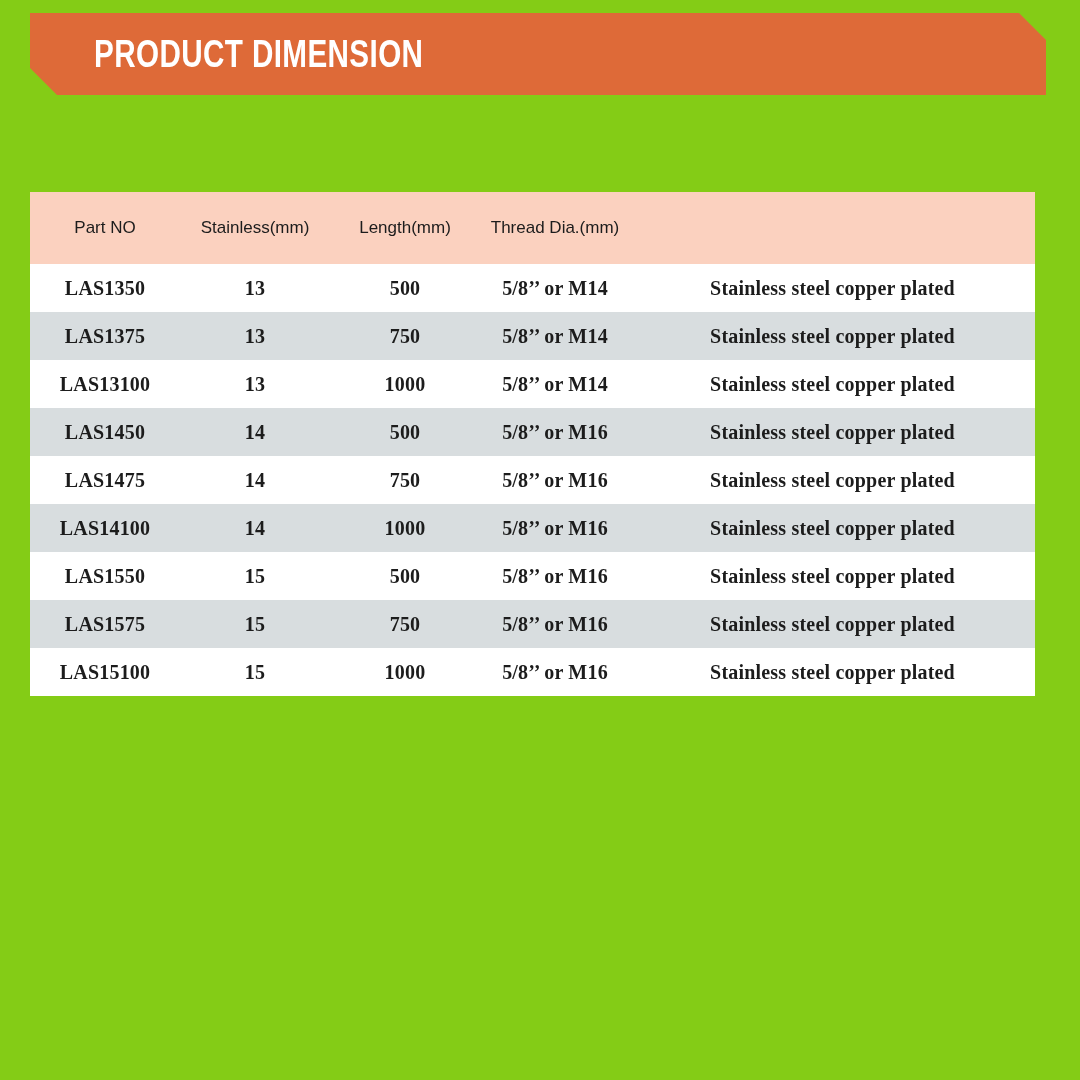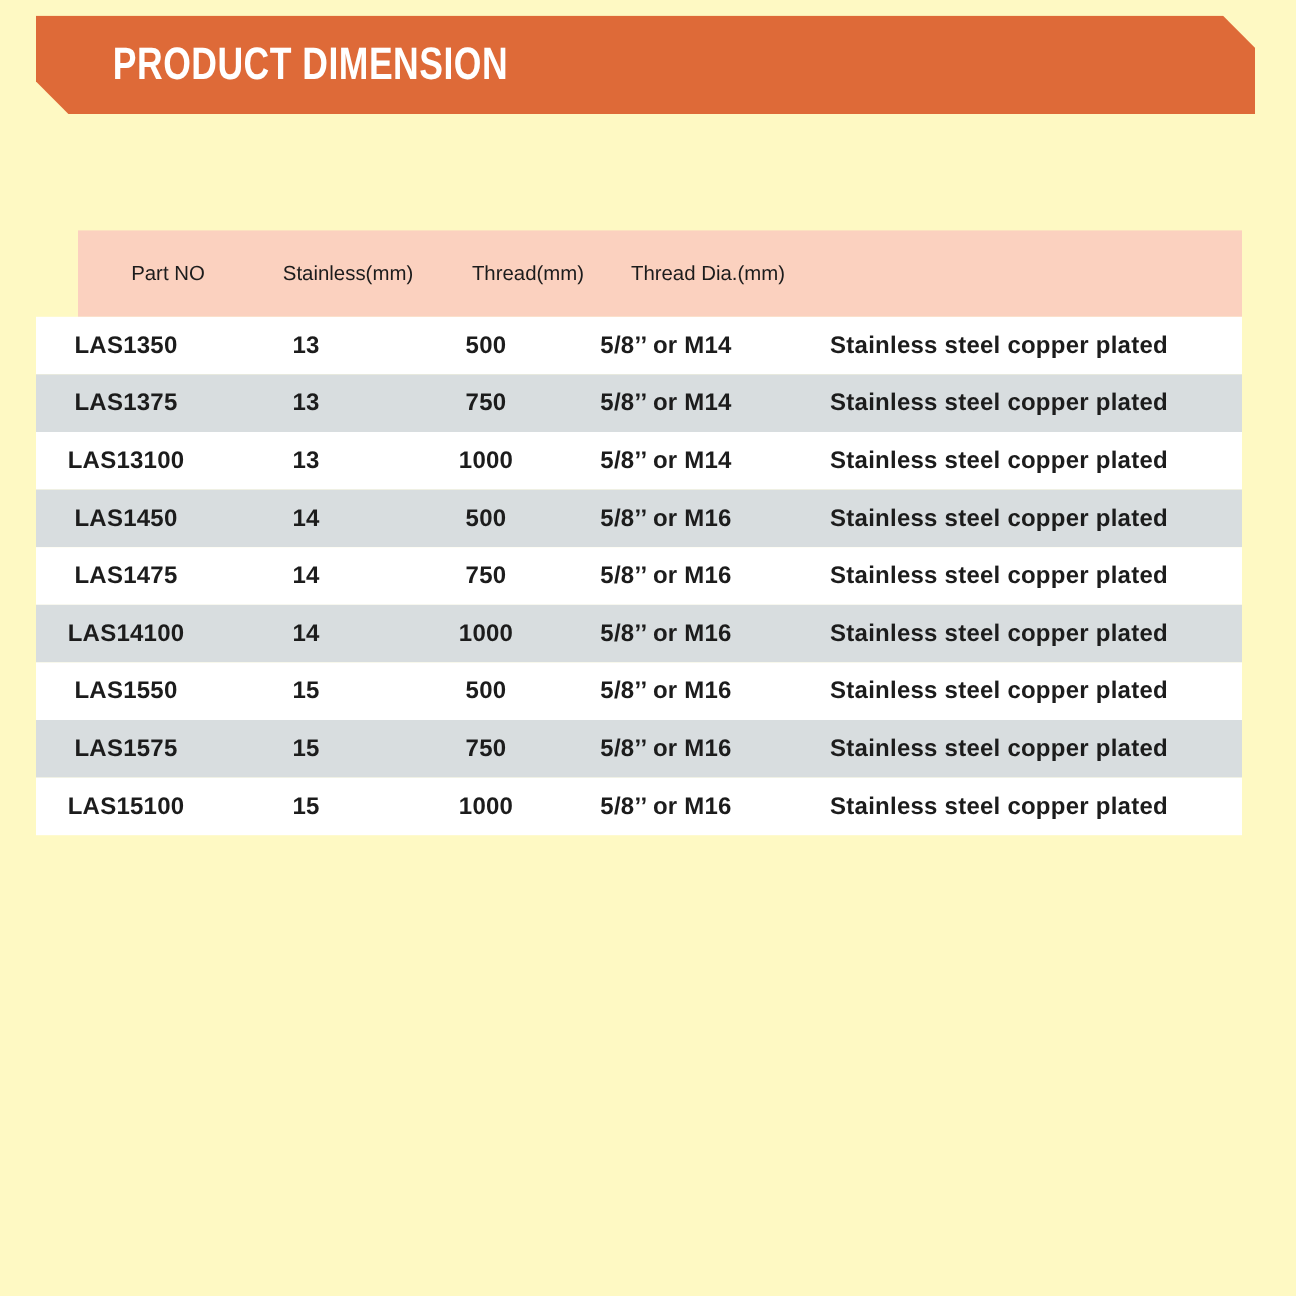--- a/index.html
+++ b/index.html
@@ -6,21 +6,21 @@
     --banner-orange:#DE6A38;
     --header-peach:#FBD1BF;
     --row-gray:#D8DDDF;
     --row-white:#FFFFFF;
     --text-dark:#1C1C1C;
     --title-white:#FFFFFF;
   }
   *{margin:0;padding:0;box-sizing:border-box;}
   html,body{width:1080px;height:1080px;background:#ffffff;overflow:hidden;
     font-family:"Liberation Sans","DejaVu Sans",sans-serif;}
-  .page{position:relative;width:1080px;height:1080px;background:#fef9c3;}
+  .page{position:relative;width:1080px;height:1080px;background:#84cc16;}
 
   
   .banner{
     position:absolute;left:30px;top:13px;width:1016px;height:82px;
     background:var(--banner-orange);
     clip-path:polygon(0 0, calc(100% - 27px) 0, 100% 27px, 100% 100%, 27px 100%, 0 calc(100% - 27px));
     display:flex;align-items:center;
   }
   .banner-title{
     display:inline-block;
@@ -33,23 +33,23 @@
     transform-origin:left center;
     white-space:nowrap;
   }
 
   
   .table{
     position:absolute;left:30px;top:192px;width:1005px;
     color:var(--text-dark);
   }
   .t-row{display:flex;align-items:center;height:48px;background:var(--row-white);}
-  .t-row.header{height:72px;background:var(--header-peach);font-size:17px;font-weight:400;margin-left:35px;}
+  .t-row.header{height:72px;background:var(--header-peach);font-size:17px;font-weight:400;}
   .rows .t-row:nth-child(even){background:var(--row-gray);}
-  .rows .t-row{font-size:20px;font-weight:600;letter-spacing:0.2px;}
+  .rows .t-row{font-size:20px;font-weight:600;letter-spacing:0.2px;font-family:Liberation Serif, serif;}
   .cell{text-align:center;}
   .c1{width:150px;}
   .c2{width:150px;}
   .c3{width:150px;}
   .c4{width:150px;}
   .c5{width:405px;}
 </style>
 </head>
 <body>
 
@@ -57,21 +57,21 @@
 
   <div class="banner">
     <div class="banner-title">PRODUCT DIMENSION</div>
   </div>
 
   <div class="table">
 
     <div class="t-row header">
       <div class="cell c1">Part NO</div>
       <div class="cell c2">Stainless(mm)</div>
-      <div class="cell c3">Thread(mm)</div>
+      <div class="cell c3">Length(mm)</div>
       <div class="cell c4">Thread Dia.(mm)</div>
     </div>
 
     <div class="rows">
 
       <div class="t-row">
         <div class="cell c1">LAS1350</div>
         <div class="cell c2">13</div>
         <div class="cell c3">500</div>
         <div class="cell c4">5/8’’ or M14</div>

